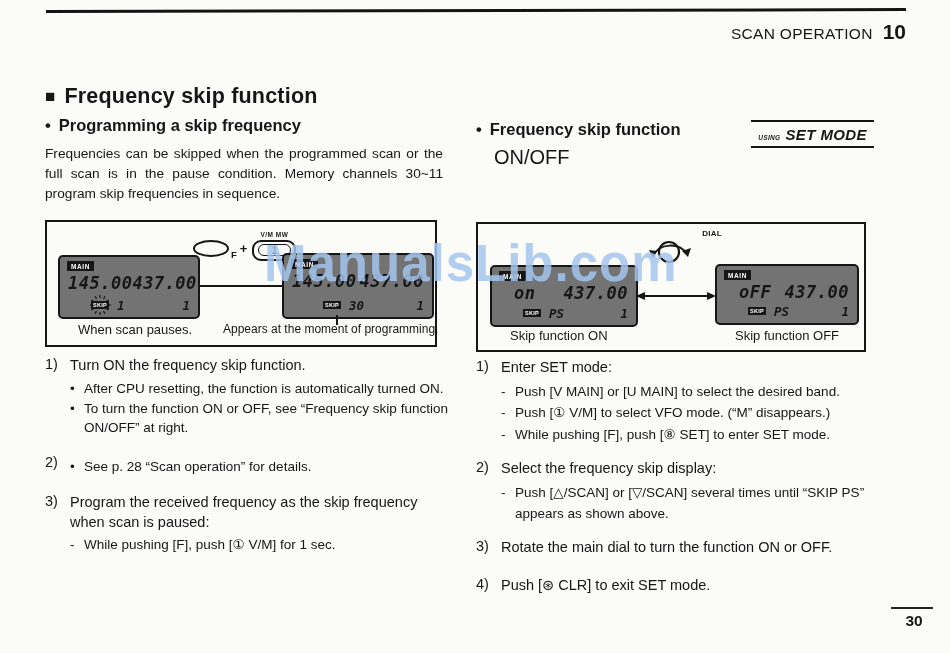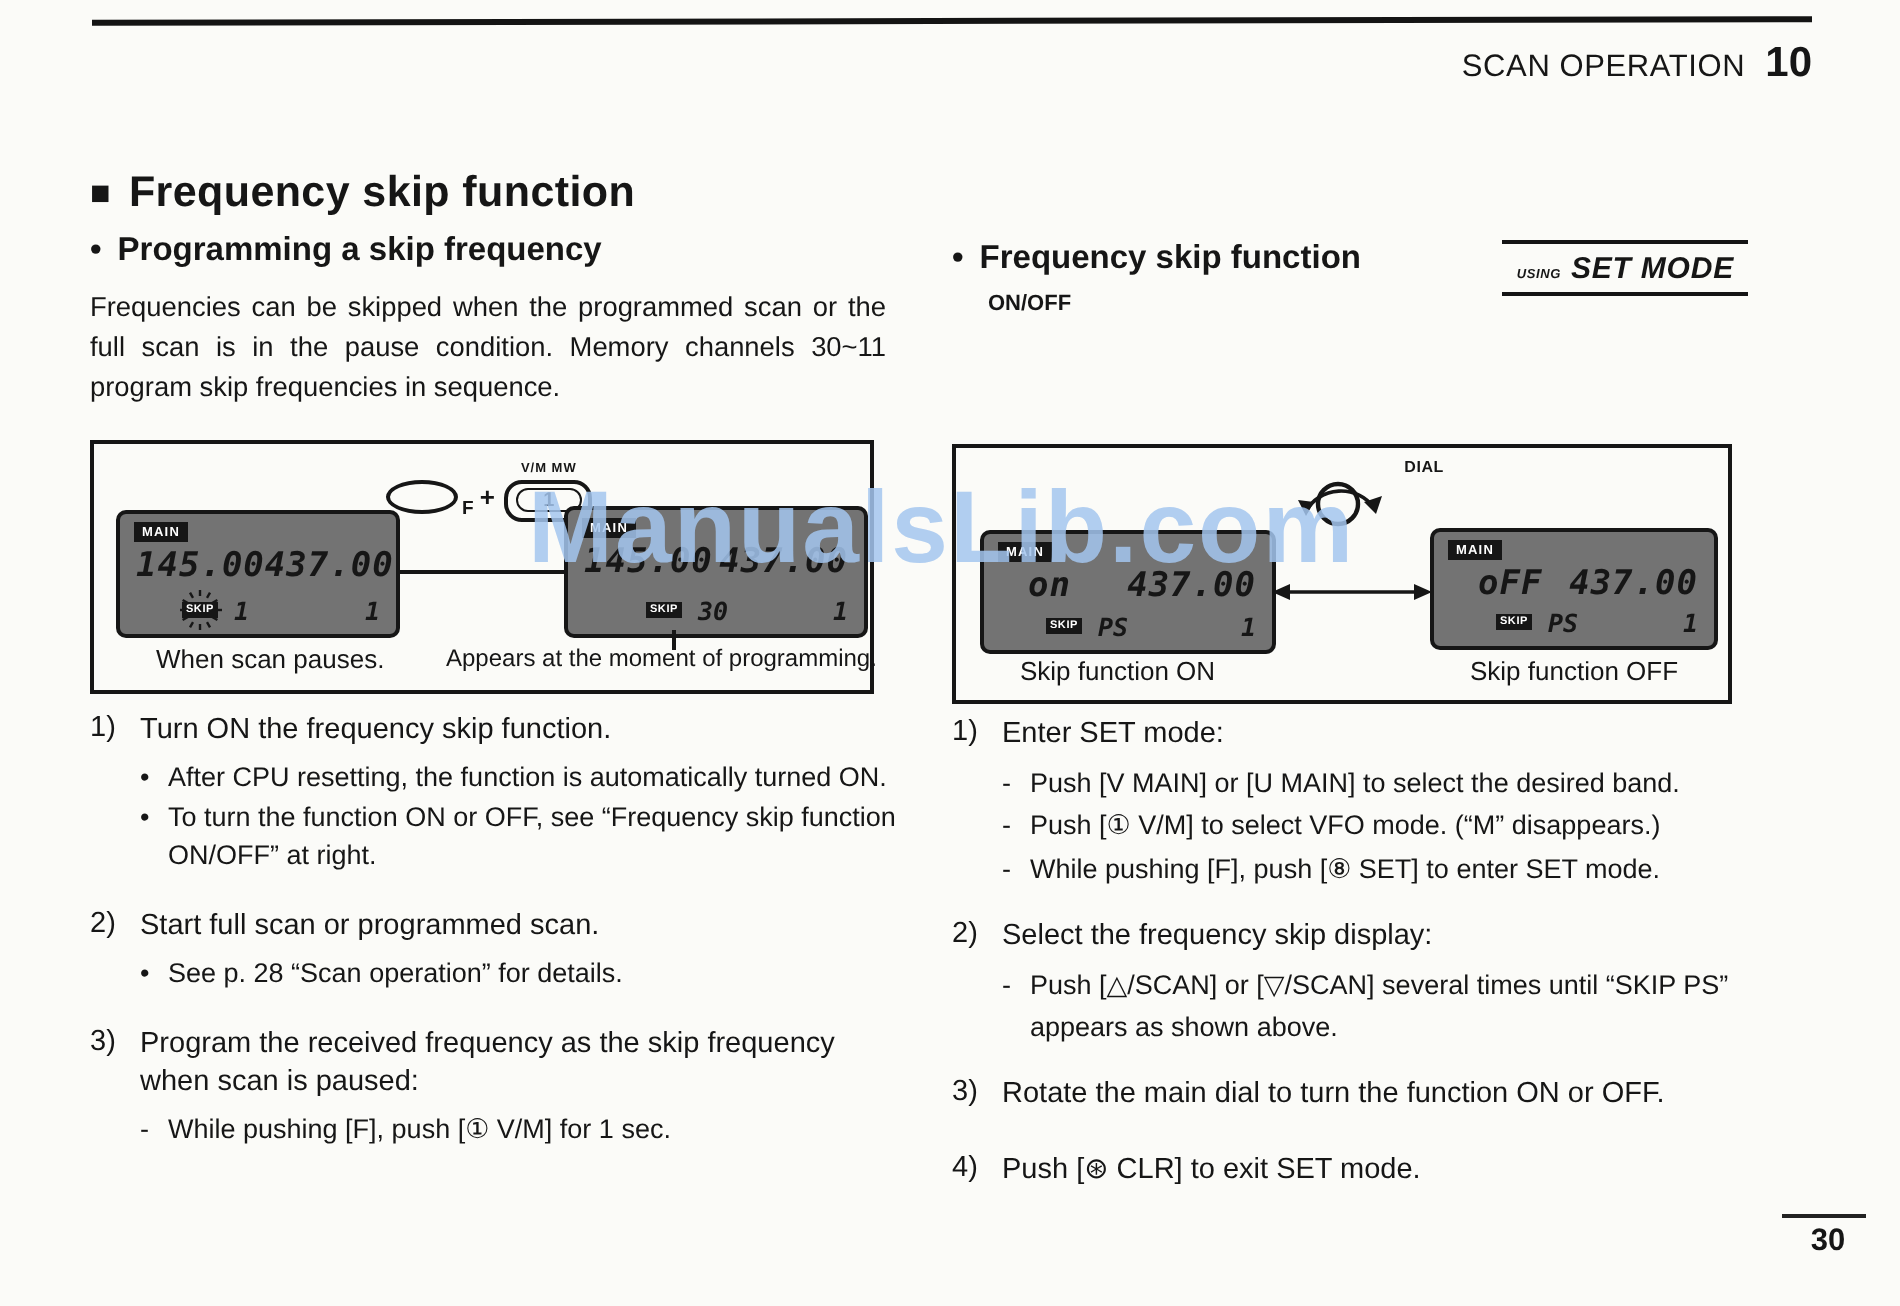--- a/index.html
+++ b/index.html
@@ -66,21 +66,21 @@
   .cap4 { left:243px; top:104px; }
 
   
   .dialgroup { position:absolute; left:166px; top:4px; width:78px; height:40px; }
   .dial-lab { position:absolute; right:0; top:1px; font-size:8px; font-weight:bold; letter-spacing:0.3px; }
   .dblarrow { position:absolute; left:158px; top:66px; }
 
   
   #right-head { position:absolute; left:476px; top:120px; width:400px; }
   .rh-line1 { font-size:16.5px; font-weight:bold; display:flex; gap:8px; align-items:center; }
-  .rh-line2 { font-size:11px; font-weight:bold; margin:7px 0 12px 18px; }
+  .rh-line2 { font-size:20px; font-weight:normal; margin:7px 0 12px 18px; }
   .setmode { position:absolute; right:2px; top:0; border-top:2px solid #141414; border-bottom:2px solid #141414; padding:4px 7px 3px; display:flex; align-items:baseline; gap:5px; background:#fbfbf8; }
   .setmode .using { font-size:6.5px; font-weight:bold; font-style:italic; letter-spacing:0.3px; }
   .setmode .sm-big { font-size:15px; font-style:italic; font-weight:600; letter-spacing:0.4px; white-space:nowrap; }
 
   
   #left-steps  { position:absolute; left:45px;  top:356px; width:404px; }
   #right-steps { position:absolute; left:476px; top:358px; width:414px; }
   .step { display:flex; margin-bottom:16px; }
   .num { width:25px; flex:none; font-size:14.5px; }
   .sbody { flex:1; font-size:14.5px; line-height:1.35; }
@@ -202,21 +202,20 @@
           <div class="sub">
               <span class="m">•</span>
               <span class="t">To turn the function ON or OFF, see “Frequency skip function ON/OFF” at right.</span>
             </div>
         </div>
       </div>
     </div>
     <div class="step">
       <span class="num">2)</span>
       <div class="sbody">
-        <span>Start full scan or programmed scan.</span>
         <div class="subs">
           <div class="sub">
               <span class="m">•</span>
               <span class="t">See p. 28 “Scan operation” for details.</span>
             </div>
         </div>
       </div>
     </div>
     <div class="step">
       <span class="num">3)</span>

